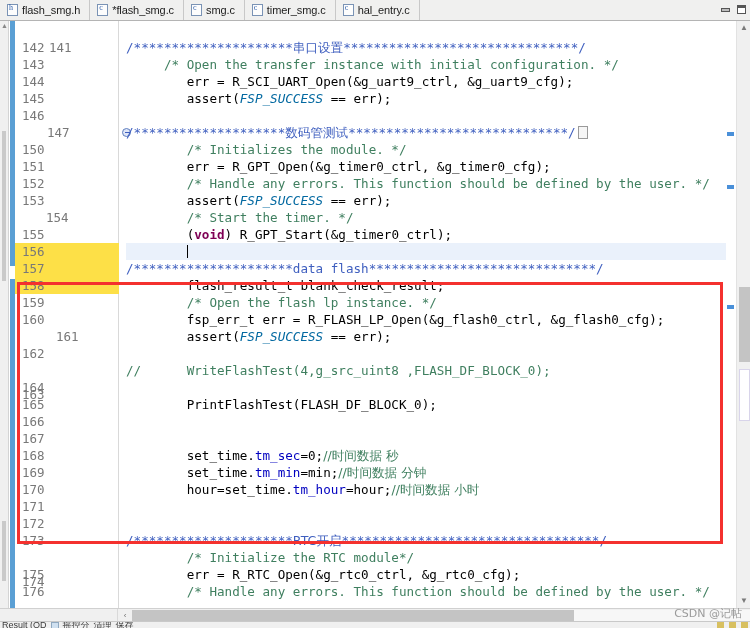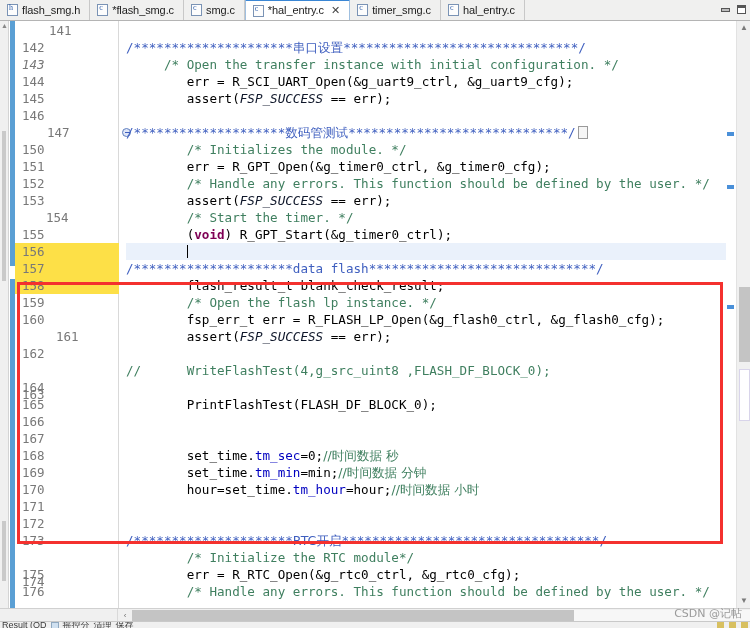--- a/index.html
+++ b/index.html
@@ -165,21 +165,21 @@
   }
   .code .row {
     position: absolute; left: 0; height: 17px; line-height: 17px;
     width: 600px;
   }
   .code .row.hl { background: #eaf1fb; }
 
   .c-banner { color: #3f5fbf; }
   .c-comment { color: #3f7f5f; }
   .c-kw { color: #7f0055; font-weight: bold; }
-  .c-const { color: #0f172a; font-style: italic; }
+  .c-const { color: #0369a1; font-style: italic; }
   .c-field { color: #0000c0; }
   .c-plain { color: #000000; }
   .c-cn { font-family: "DejaVu Sans", sans-serif; }
 
   .caret {
     display:inline-block; width:1px; height:13px;
     background:#000; vertical-align:-2px;
   }
 
   
@@ -289,25 +289,20 @@
       <span class="tab-label">flash_smg.h</span>
     </div>
     <div class="tab">
       <span class="ficon"></span>
       <span class="tab-label">*flash_smg.c</span>
     </div>
     <div class="tab">
       <span class="ficon"></span>
       <span class="tab-label">smg.c</span>
     </div>
-    <div class="tab active">
-      <span class="ficon"></span>
-      <span class="tab-label">*hal_entry.c</span>
-      <span class="tab-close">✕</span>
-    </div>
     <div class="tab">
       <span class="ficon"></span>
       <span class="tab-label">timer_smg.c</span>
     </div>
     <div class="tab">
       <span class="ficon"></span>
       <span class="tab-label">hal_entry.c</span>
     </div>
     <div class="tab-gap"></div>
   </div>
@@ -324,23 +319,23 @@
       <div class="bar" style="top:110px;height:150px;"></div>
       <div class="bar" style="top:500px;height:60px;"></div>
     </div>
 
     <div class="changebar">
       <div class="seg" style="top:0px;height:245px;"></div>
       <div class="seg" style="top:258px;height:330px;"></div>
     </div>
 
     <div class="gutter" id="gutter">
-        <div class="ln" style="top: 1px; padding-left: 34px;">141</div>
+        <div class="ln" style="top: 18px; padding-left: 34px;">141</div>
         <div class="ln" style="top: 18px;">142</div>
-        <div class="ln" style="top: 35px; font-style: italic;">143</div>
+        <div class="ln" style="top: 35px;">143</div>
         <div class="ln" style="top: 52px;">144</div>
         <div class="ln" style="top: 69px;">145</div>
         <div class="ln" style="top: 86px;">146</div>
         <div class="ln" style="top: 103px; padding-left: 32px;">147</div>
         <div class="ln" style="top: 120px;">150</div>
         <div class="ln" style="top: 137px;">151</div>
         <div class="ln" style="top: 154px;">152</div>
         <div class="ln" style="top: 171px;">153</div>
         <div class="ln" style="top: 188px; margin-left: 24px;">154</div>
         <div class="ln" style="top: 205px;">155</div>

